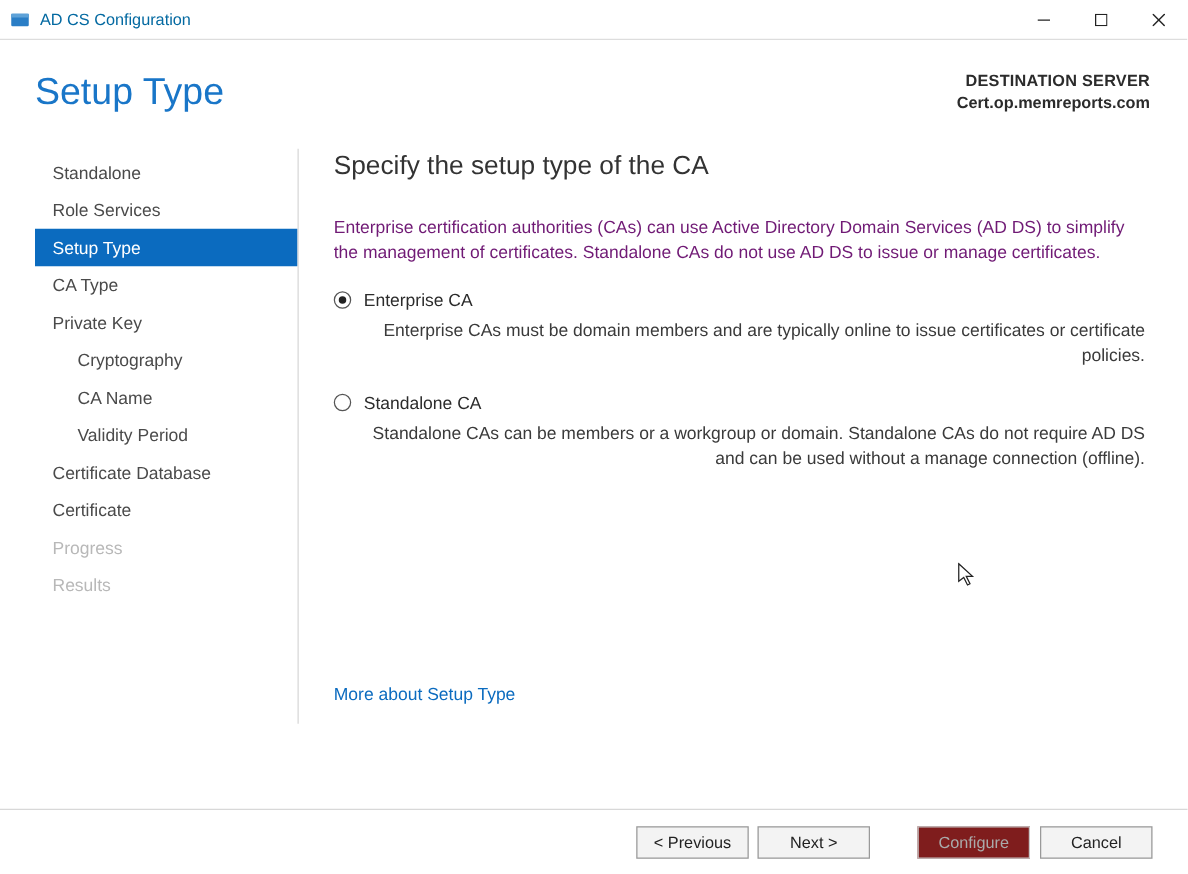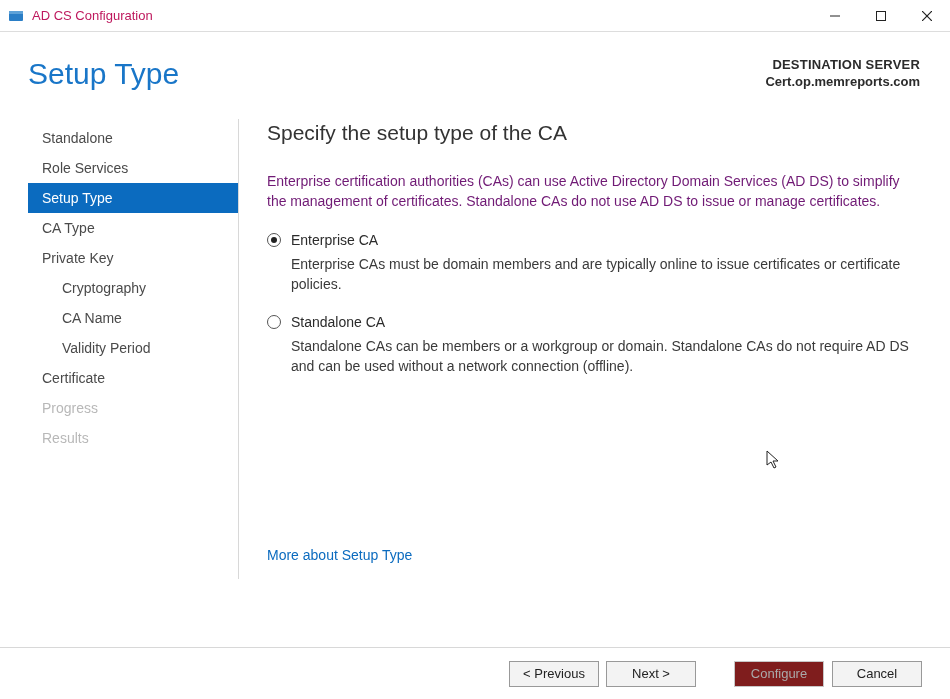--- a/index.html
+++ b/index.html
@@ -19,21 +19,21 @@
     padding-left: 8px;
     border-bottom: 1px solid #ddd;
   }
   .titlebar .app-icon {
     width: 16px; height: 16px;
     margin-right: 8px;
     display: inline-flex;
     align-items: center;
     justify-content: center;
   }
-  .titlebar .title { font-size: 13px; color: #be185d; }
+  .titlebar .title { font-size: 13px; color: #0369a1; }
   .winbtns { margin-left: auto; display: flex; }
   .winbtn {
     width: 46px; height: 32px;
     display: flex; align-items: center; justify-content: center;
     font-size: 14px; color: #222;
   }
   .content { padding: 25px 30px 0 28px; }
   .header-row { display: flex; align-items: flex-start; margin-bottom: 28px; }
   .page-title {
     font-size: 30px;
@@ -70,21 +70,21 @@
     font-weight: 400;
     color: #333;
     margin-bottom: 26px;
   }
   .description {
     font-size: 14px;
     color: #701a75;
     line-height: 1.45;
     margin-bottom: 20px;
   }
-  .opt { margin-bottom: 20px; }
+  .opt { margin-bottom: 20px; text-align: right; }
   .opt-head { display: flex; align-items: center; margin-bottom: 6px; }
   .radio {
     width: 14px; height: 14px;
     border: 1px solid #555;
     border-radius: 50%;
     margin-right: 10px;
     display: flex; align-items: center; justify-content: center;
     background: #fff;
   }
   .radio .dot {
@@ -186,20 +186,21 @@
   <div class="body-row">
     <div class="sidebar">
       <div class="side-item">Standalone</div>
       <div class="side-item">Role Services</div>
       <div class="side-item selected">Setup Type</div>
       <div class="side-item">CA Type</div>
       <div class="side-item">Private Key</div>
       <div class="side-item indent">Cryptography</div>
       <div class="side-item indent">CA Name</div>
       <div class="side-item indent">Validity Period</div>
+      <div class="side-item">Certificate Database</div>
       <div class="side-item">Certificate</div>
       <div class="side-item disabled">Progress</div>
       <div class="side-item disabled">Results</div>
     </div>
 
     <div class="main">
       <div class="main-heading">Specify the setup type of the CA</div>
       <div class="description">Enterprise certification authorities (CAs) can use Active Directory Domain Services (AD DS) to simplify the management of certificates. Standalone CAs do not use AD DS to issue or manage certificates.</div>
 
       <div class="opt">
@@ -210,21 +211,21 @@
           <span class="opt-label">Enterprise CA</span>
         </div>
         <div class="opt-desc">Enterprise CAs must be domain members and are typically online to issue certificates or certificate policies.</div>
       </div>
 
       <div class="opt">
         <div class="opt-head">
           <span class="radio"></span>
           <span class="opt-label">Standalone CA</span>
         </div>
-        <div class="opt-desc">Standalone CAs can be members or a workgroup or domain. Standalone CAs do not require AD DS and can be used without a network connection (offline).</div>
+        <div class="opt-desc">Standalone CAs can be members or a workgroup or domain. Standalone CAs do not require AD DS and can be used without a manage connection (offline).</div>
       </div>
 
       <a class="more-link">More about Setup Type</a>
     </div>
   </div>
 </div>
 
 <div class="footer">
   <button class="btn pair-left">&lt; Previous</button>
   <button class="btn pair-right">Next &gt;</button>

